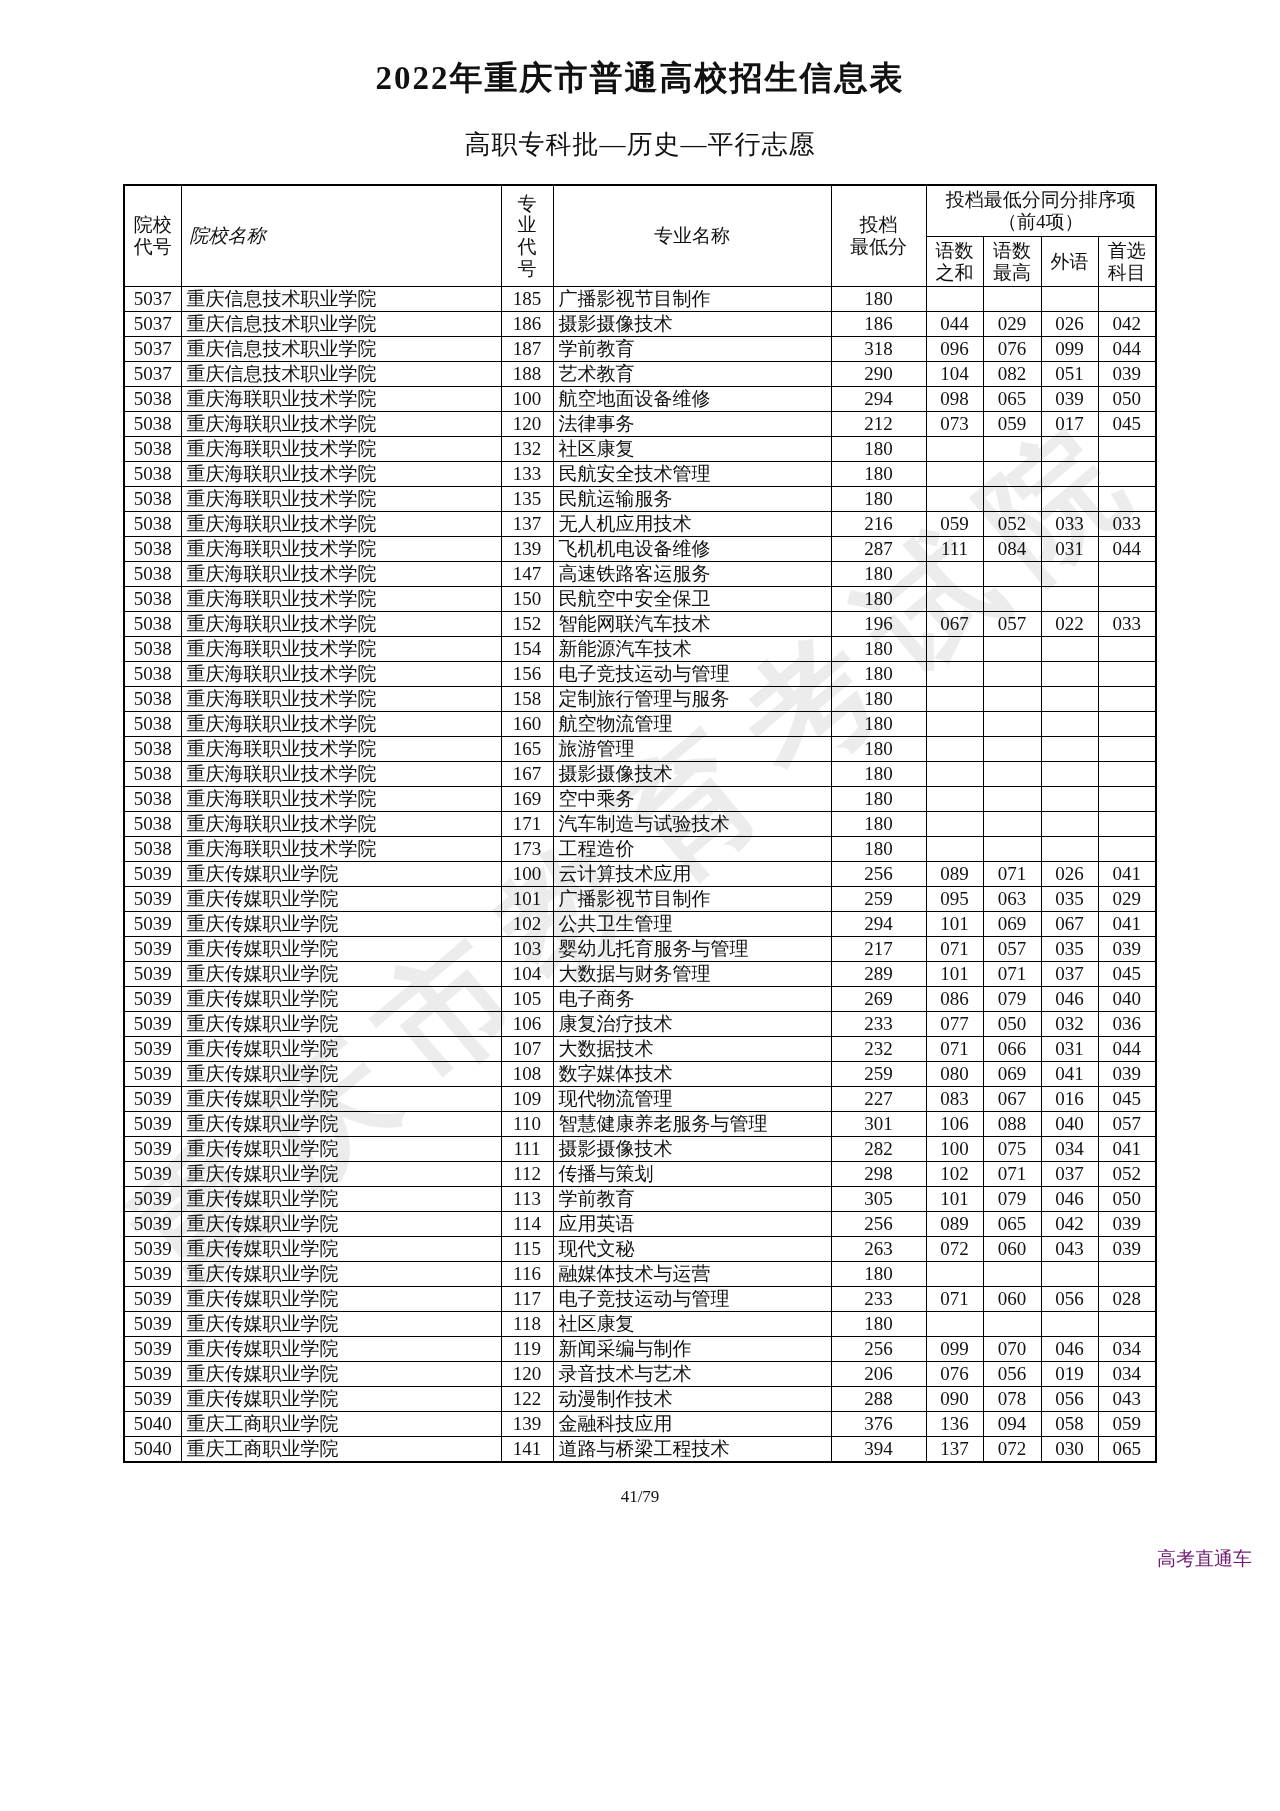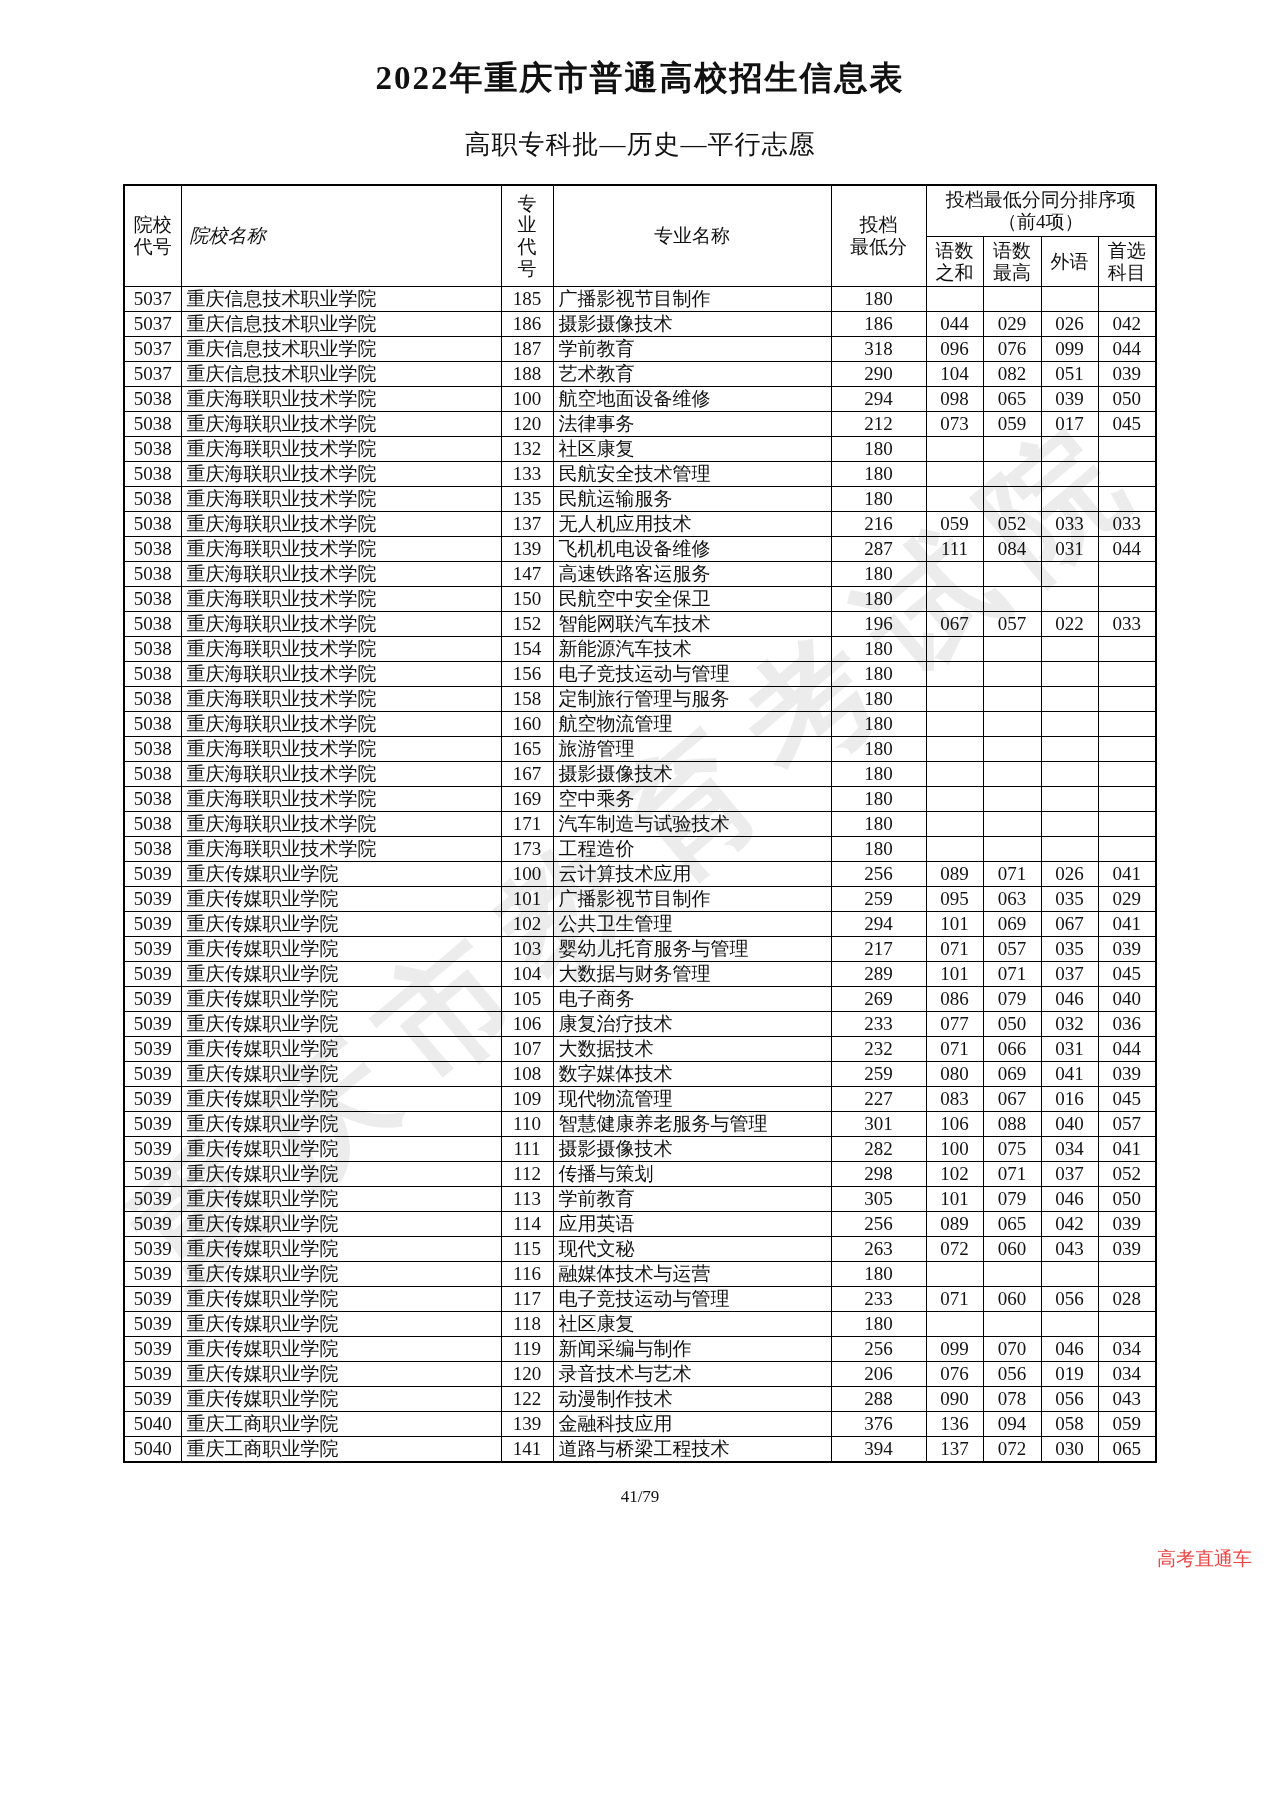--- a/index.html
+++ b/index.html
@@ -87,21 +87,21 @@
     z-index: 1;
     text-align: center;
     font-size: 17px;
     margin-top: 24px;
   }
   .brand {
     position: absolute;
     right: 28px;
     top: 1546px;
     font-size: 19px;
-    color: #ef4444;
+    color: #701a75;
     z-index: 1;
     font-family: Liberation Mono, monospace;
   }
 </style>
 </head>
 <body>
 
 <div class="page">
 
   <div class="watermark">重庆市教育考试院</div>

